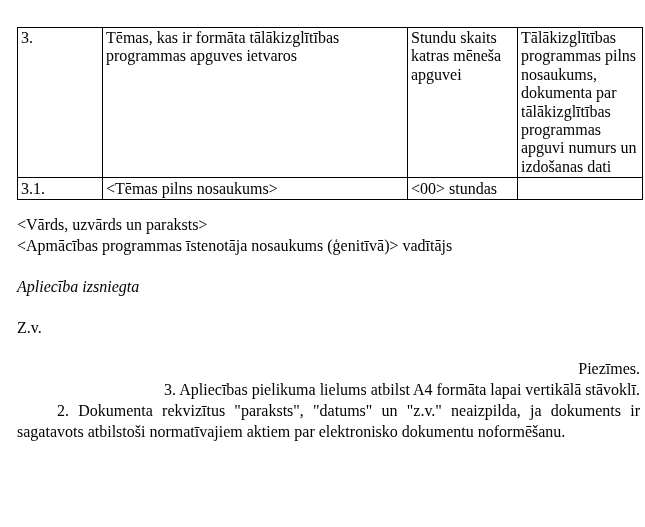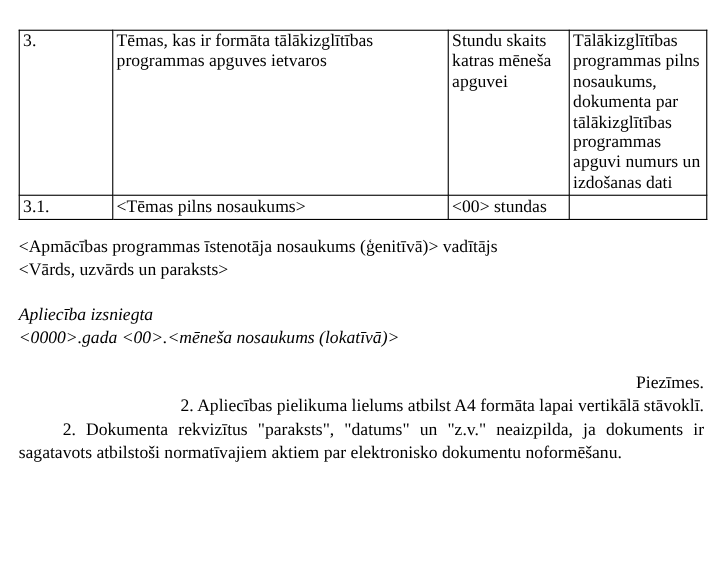--- a/index.html
+++ b/index.html
@@ -76,29 +76,31 @@
       <tr class="data-row">
         <td>3.1.</td>
         <td>&lt;Tēmas pilns nosaukums&gt;</td>
         <td>&lt;00&gt; stundas</td>
         <td></td>
       </tr>
     </tbody>
   </table>
 
   <div class="textblock block-sig">
+    <p>&lt;Vārds, uzvārds un paraksts&gt;</p>
     <p>&lt;Apmācības programmas īstenotāja nosaukums (ģenitīvā)&gt; vadītājs</p>
-    <p>&lt;Vārds, uzvārds un paraksts&gt;</p>
   </div>
 
   <div class="textblock block-issued">
     <p>Apliecība izsniegta</p>
-    <p>&lt;0000&gt;.gada &lt;00&gt;.&lt;mēneša nosaukums (lokatīvā)&gt;</p>
   </div>
 
+  <div class="textblock block-seal">
+    <p>Z.v.</p>
+  </div>
 
   <div class="textblock block-notes">
     <p>Piezīmes.</p>
-    <p>2. Apliecības pielikuma lielums atbilst A4 formāta lapai vertikālā stāvoklī.</p>
+    <p>3. Apliecības pielikuma lielums atbilst A4 formāta lapai vertikālā stāvoklī.</p>
     <p class="justify">2. Dokumenta rekvizītus "paraksts", "datums" un "z.v." neaizpilda, ja dokuments ir sagatavots atbilstoši normatīvajiem aktiem par elektronisko dokumentu noformēšanu.</p>
   </div>
 
 </div>
 
 </body></html>

